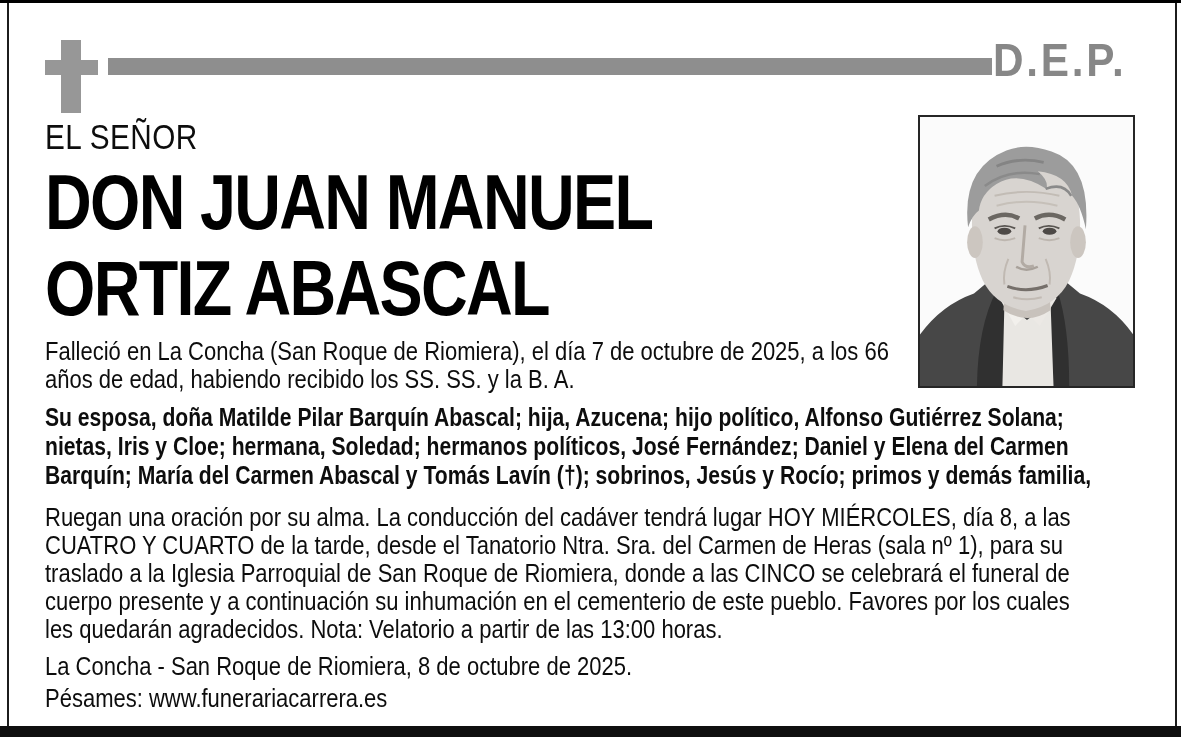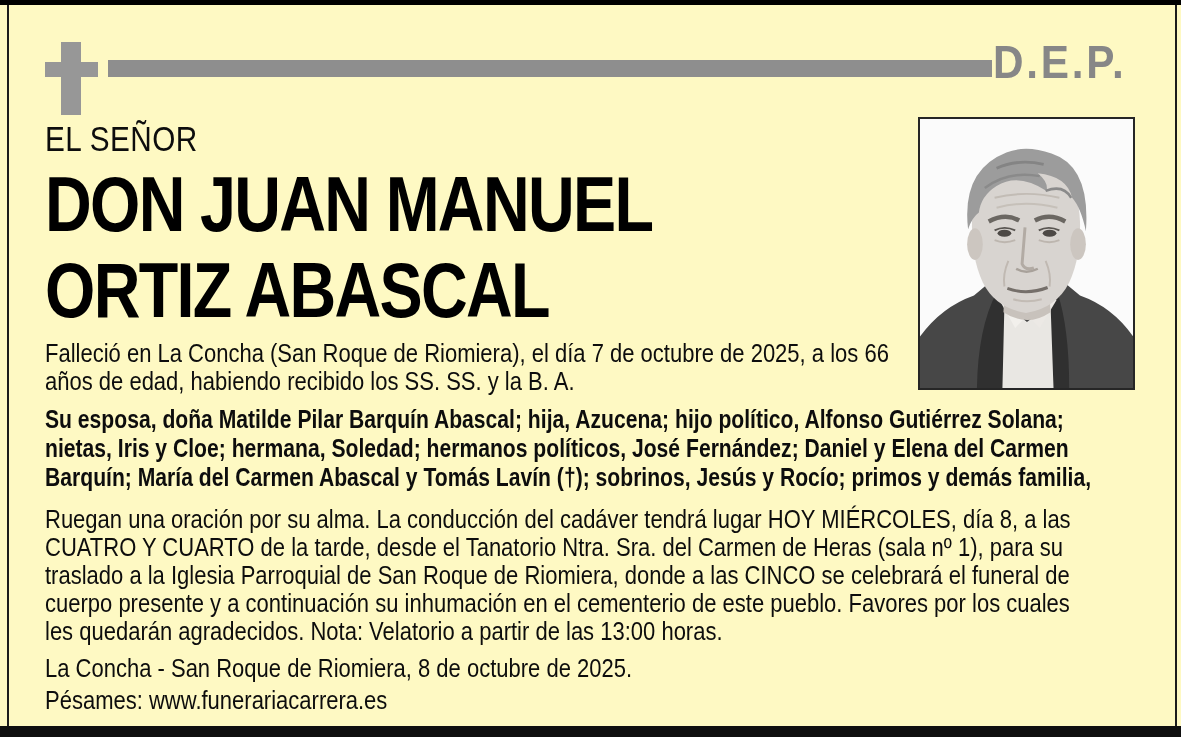--- a/index.html
+++ b/index.html
@@ -1,21 +1,21 @@
 <!DOCTYPE html>
 <html><head>
 <meta charset="utf-8">
 <style>
   html,body{margin:0;padding:0;background:#e8e8e8;}
   .notice{
     position:relative;
     width:1181px;height:737px;
     box-sizing:border-box;
-    background:#fef9c3;
-    border-top:5px solid #000000;
+    background:#ffffff;
+    border-top:3px solid #000000;
     border-bottom:11px solid #0f0f0f;
     overflow:hidden;
     font-family:"Liberation Sans", sans-serif;
     color:#0d0d0d;
   }
   .notice::before{content:"";position:absolute;left:7px;top:0;bottom:0;width:2px;background:#1c1c1c;}
   .notice::after{content:"";position:absolute;right:4px;top:0;bottom:0;width:2px;background:#1c1c1c;}
 
   
   .cross{position:absolute;left:45px;top:37px;width:53px;height:73px;}

